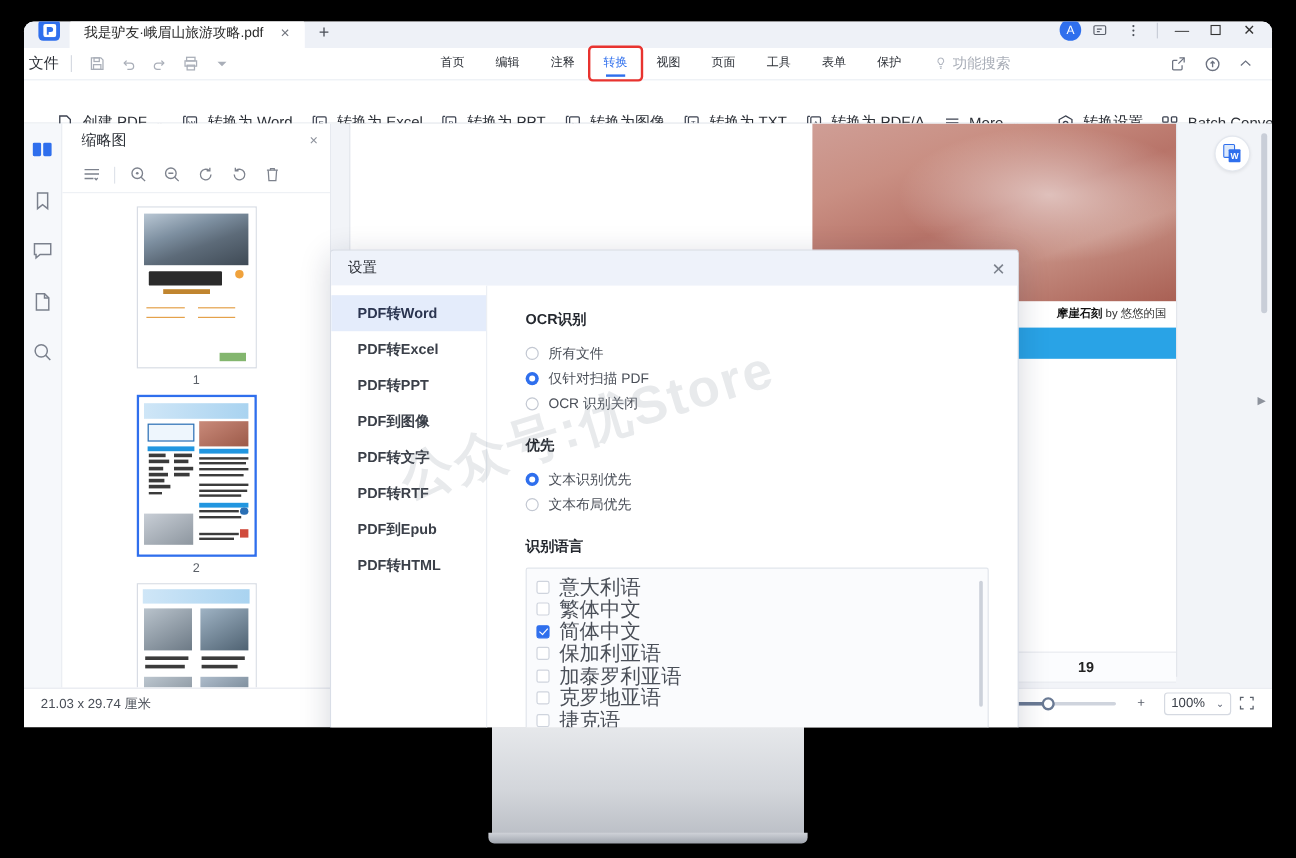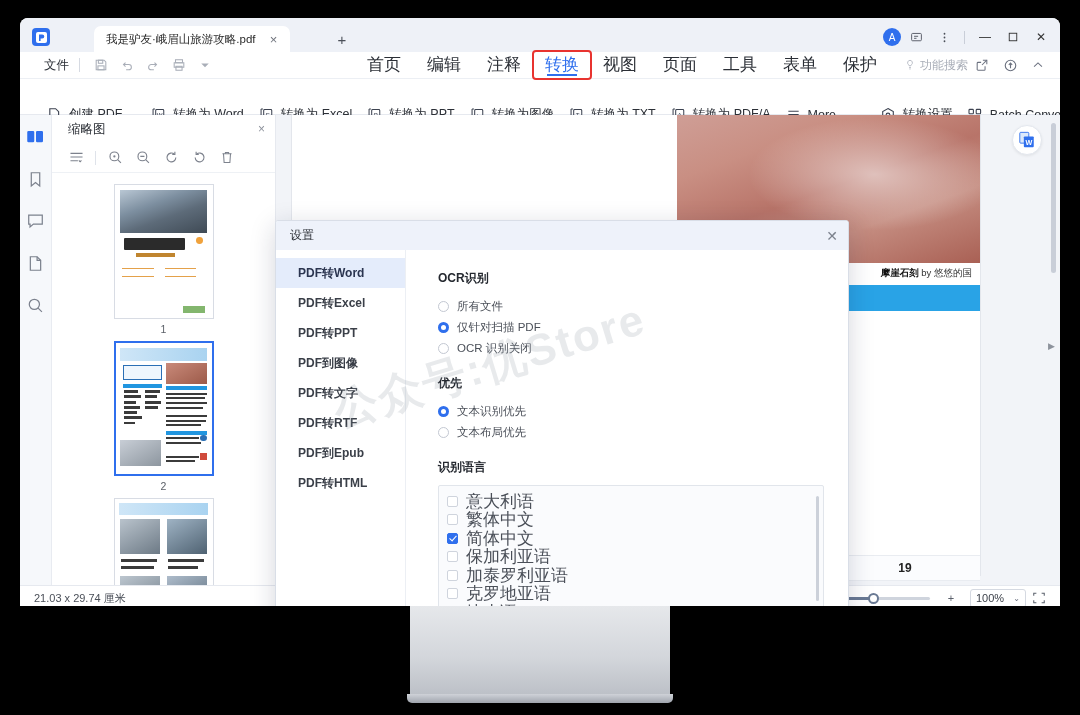--- a/index.html
+++ b/index.html
@@ -15,23 +15,22 @@
   .app-window {
     position: absolute; left: 20px; top: 18px;
     width: 1040px; height: 588px;
     background: #ffffff;
     border-radius: 8px 8px 0 0;
     overflow: hidden;
   }
 
   
   .titlebar {
-    height: 34px; background:#eef1f7; display:flex; align-items:flex-end;
+    height: 22px; background:#eef1f7; display:flex; align-items:flex-end;
     position: relative;
-    gap: 36px;
   }
   .logo-box {
     width:18px;height:18px;border-radius:4px;background:#2f6fed;
     display:flex;align-items:center;justify-content:center;
     margin:0 8px 6px 12px; flex:none;
   }
   .logo-box svg { display:block; }
   .tab {
     height:26px; min-width:196px; background:#fff; border-radius:7px 7px 0 0;
     display:flex;align-items:center;padding:0 8px 0 12px; gap:10px;
@@ -53,27 +52,27 @@
   }
   .vsep { width:1px;height:13px;background:#c9ced8; margin:0 5px; }
   .wbtn { width:26px;height:24px;display:flex;align-items:center;justify-content:center;color:#333;font-size:12px;}
 
   
   .menurow {
     height:27px; background:#fff; display:flex; align-items:center;
     font-size:12.5px; color:#32363d; position:relative;
     border-bottom:1px solid #eceff4;
   }
-  .menu-left { display:flex; align-items:center; padding-left:24px; gap:0; }
+  .menu-left { display:flex; align-items:center; padding-left:4px; gap:0; }
   .menu-file { font-size:12.5px; color:#2b2f36; padding-right:10px;}
   .qsep { width:1px;height:14px;background:#d6dae2;margin:0 8px 0 0;}
   .qicon { width:26px;height:22px;display:flex;align-items:center;justify-content:center;color:#a9aeb8;}
   .menu-center { position:absolute; left:334px; display:flex; align-items:center; gap:0; }
   .mtab {
-    font-size:17px; color:#2b2f36; padding:0 13px; height:26px; line-height:26px;
+    font-size:10px; color:#2b2f36; padding:0 13px; height:26px; line-height:26px;
     position:relative; white-space:nowrap;
   }
   .mtab.active { color:#2f6fed; }
   .mtab.active::after {
     content:""; position:absolute; left:13px; right:13px; bottom:2px; height:2px; background:#2f6fed;
   }
   .mtab.boxed {
     outline:2px solid #e8332f; border-radius:2px; padding:0 11px;
   }
   .fsearch { display:flex;align-items:center;gap:4px;color:#a8adb7;font-size:12px;padding-left:14px;}

